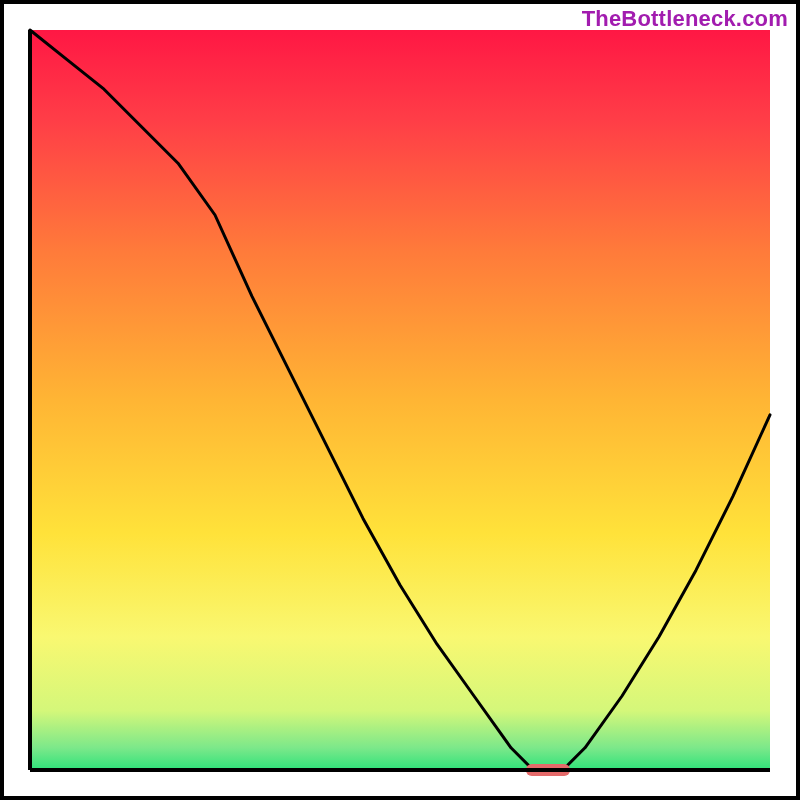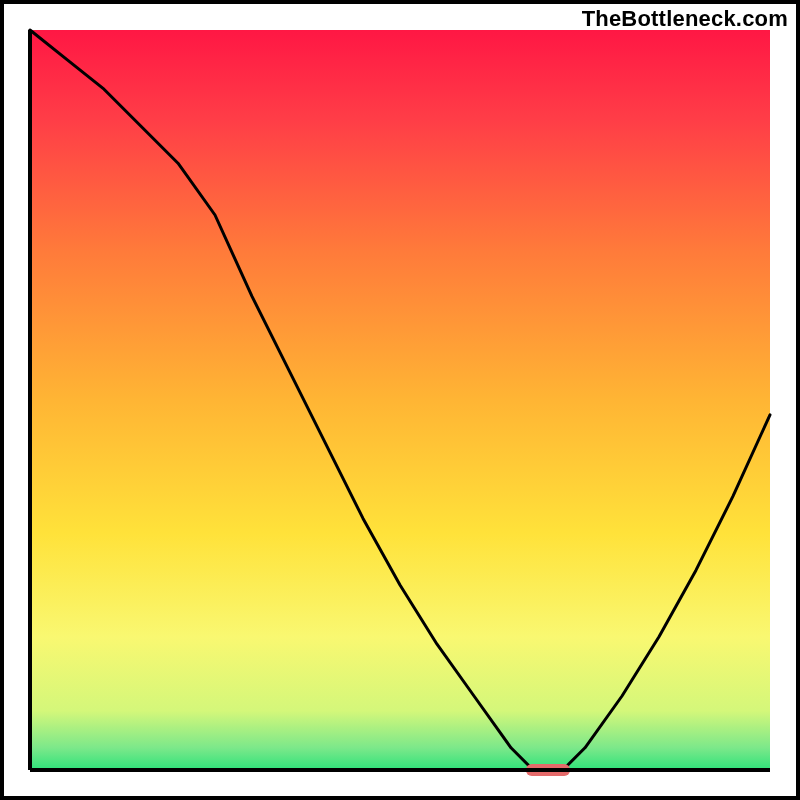--- a/index.html
+++ b/index.html
@@ -3,21 +3,21 @@
 <meta charset="utf-8">
 <style>
   body { margin: 0; padding: 0; background: #fff; }
   .chart-container { position: relative; width: 800px; height: 800px; }
   .watermark {
     position: absolute;
     top: 6px;
     right: 12px;
     font-family: Arial, Helvetica, sans-serif;
     font-size: 22px;
-    color: #000000;
+    color: #a21caf;
     font-weight: bold;
     letter-spacing: 0.2px;
   }
   svg { display: block; }
 </style>
 </head>
 <body>
 
 <div class="chart-container">
   <svg id="chart-svg" width="800" height="800" viewBox="0 0 800 800">

